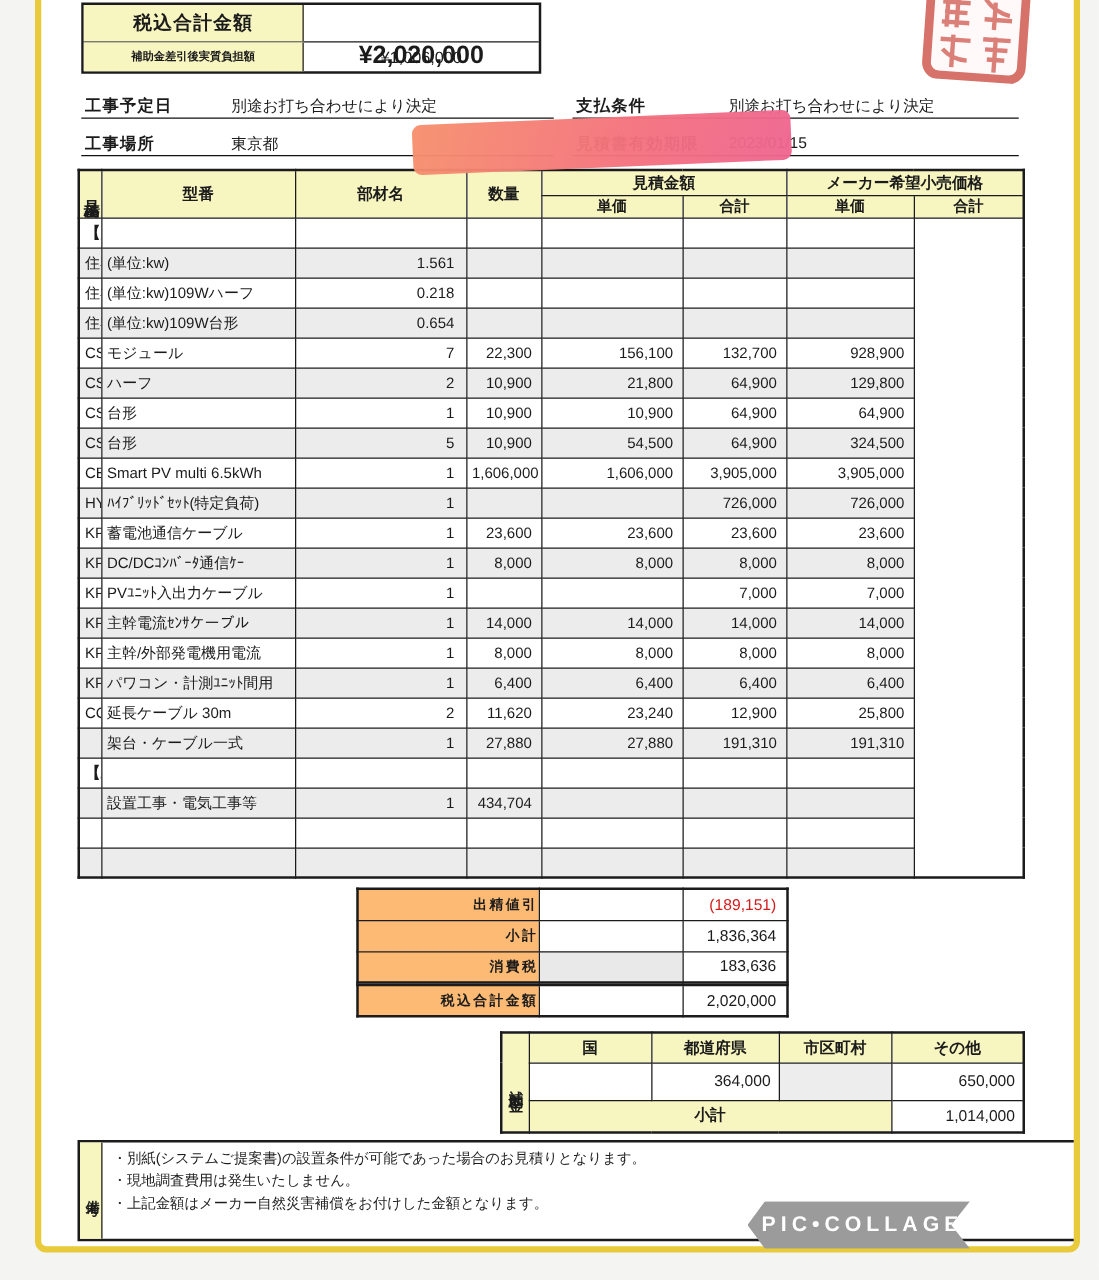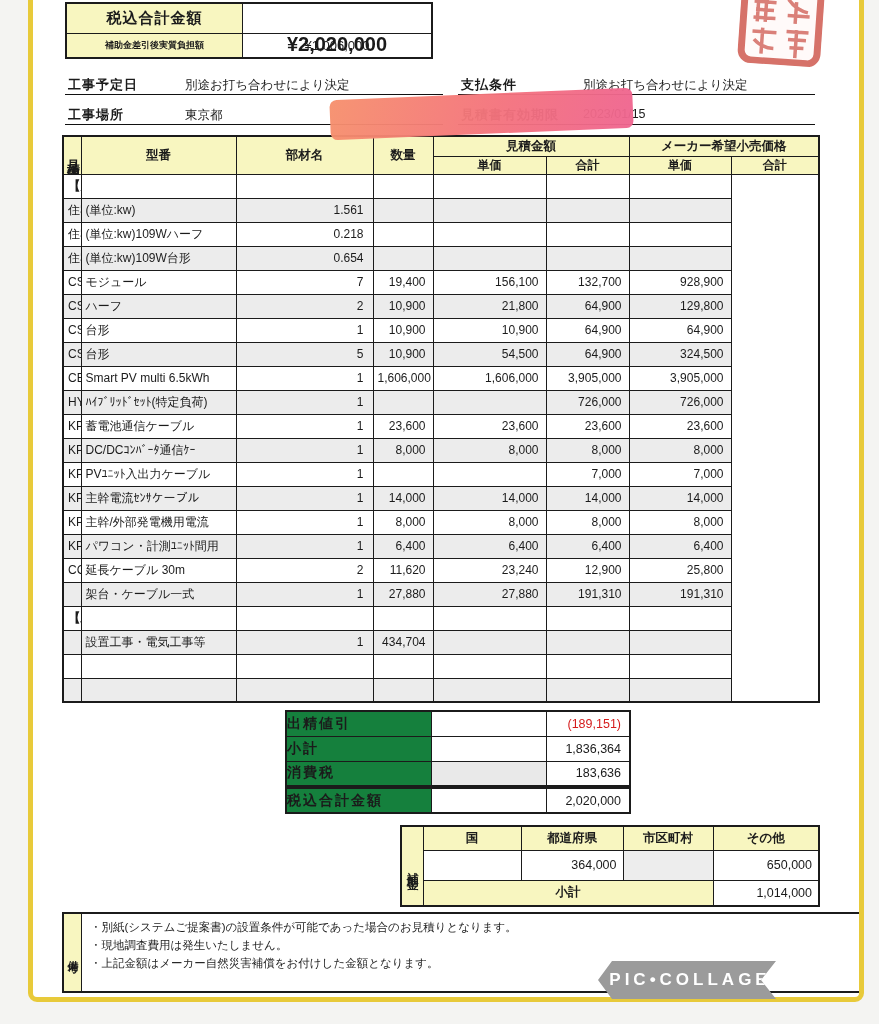--- a/index.html
+++ b/index.html
@@ -76,21 +76,21 @@
   .vtext {
     writing-mode:vertical-rl; text-orientation:upright;
     font-size:13px; font-weight:bold; letter-spacing:3px; margin:0 auto;
   }
 
   
   .sumtable { position:absolute; left:252px; width:344px; }
   .sum1 { top:715px; } .sum2 { top:792px; }
   .sumtable table { width:344px; border:2px solid #1b1b1b; }
   .sumtable td { border:1.5px solid #1b1b1b; height:25px; font-size:12.5px; }
-  .sumtable .slab { background:#15803d; text-align:left; font-weight:bold; font-size:14px; letter-spacing:2px; }
+  .sumtable .slab { background:#fdba74; text-align:right; font-weight:bold; font-size:11px; letter-spacing:2px; }
   .sumtable .sval { text-align:right; padding-right:8px; }
   .sumtable .gray { background:#e9e9e9; }
   .red { color:#d51c1c; }
 
   
   .subsidy { position:absolute; left:367px; top:830px; }
   .subsidy table { width:418px; border:2px solid #1b1b1b; }
   .subsidy td { border:1.5px solid #1b1b1b; overflow:hidden; }
   .subsidy .hd { background:#f8f6c0; text-align:center; font-weight:bold; font-size:12.5px; height:24px; }
   .subsidy .v { height:30px; text-align:right; padding-right:6px; font-size:12.5px; }
@@ -228,21 +228,21 @@
               <td class="qty">0.654</td>
               <td class="num"></td>
               <td class="num"></td>
               <td class="num"></td>
               <td class="num"></td>
             </tr>
             <tr>
               <td class="">CS-223B81S</td>
               <td class="">モジュール</td>
               <td class="qty">7</td>
-              <td class="num">19,400</td>
+              <td class="num">22,300</td>
               <td class="num">156,100</td>
               <td class="num">132,700</td>
               <td class="num">928,900</td>
             </tr>
             <tr class="stripe">
               <td class="">CS-109B81S</td>
               <td class="">ハーフ</td>
               <td class="qty">2</td>
               <td class="num">10,900</td>
               <td class="num">21,800</td>

